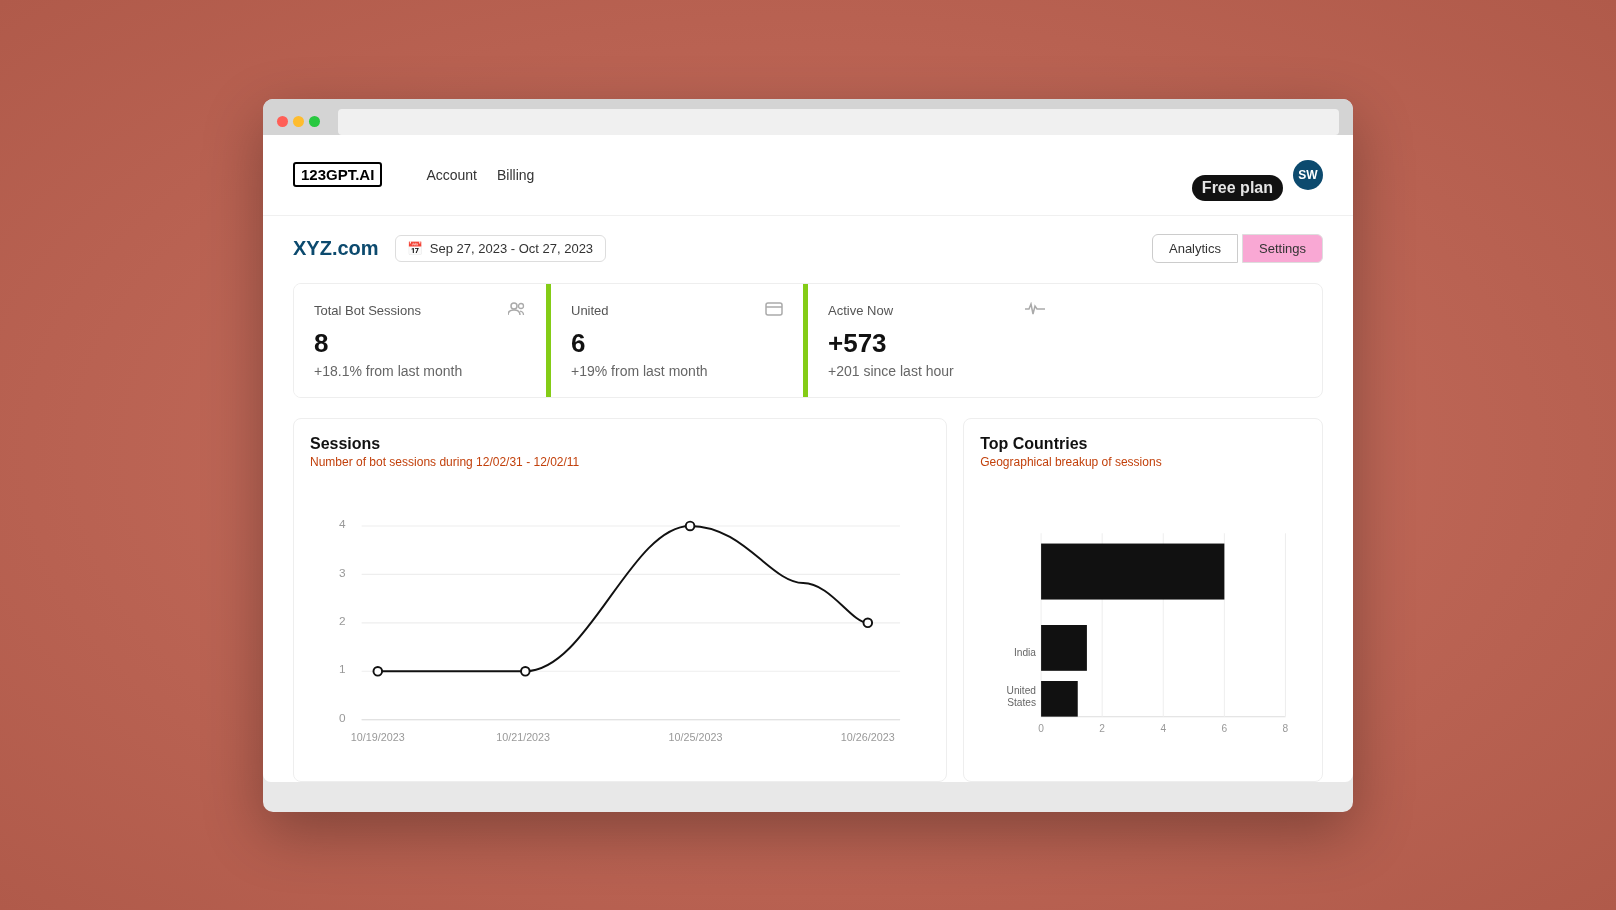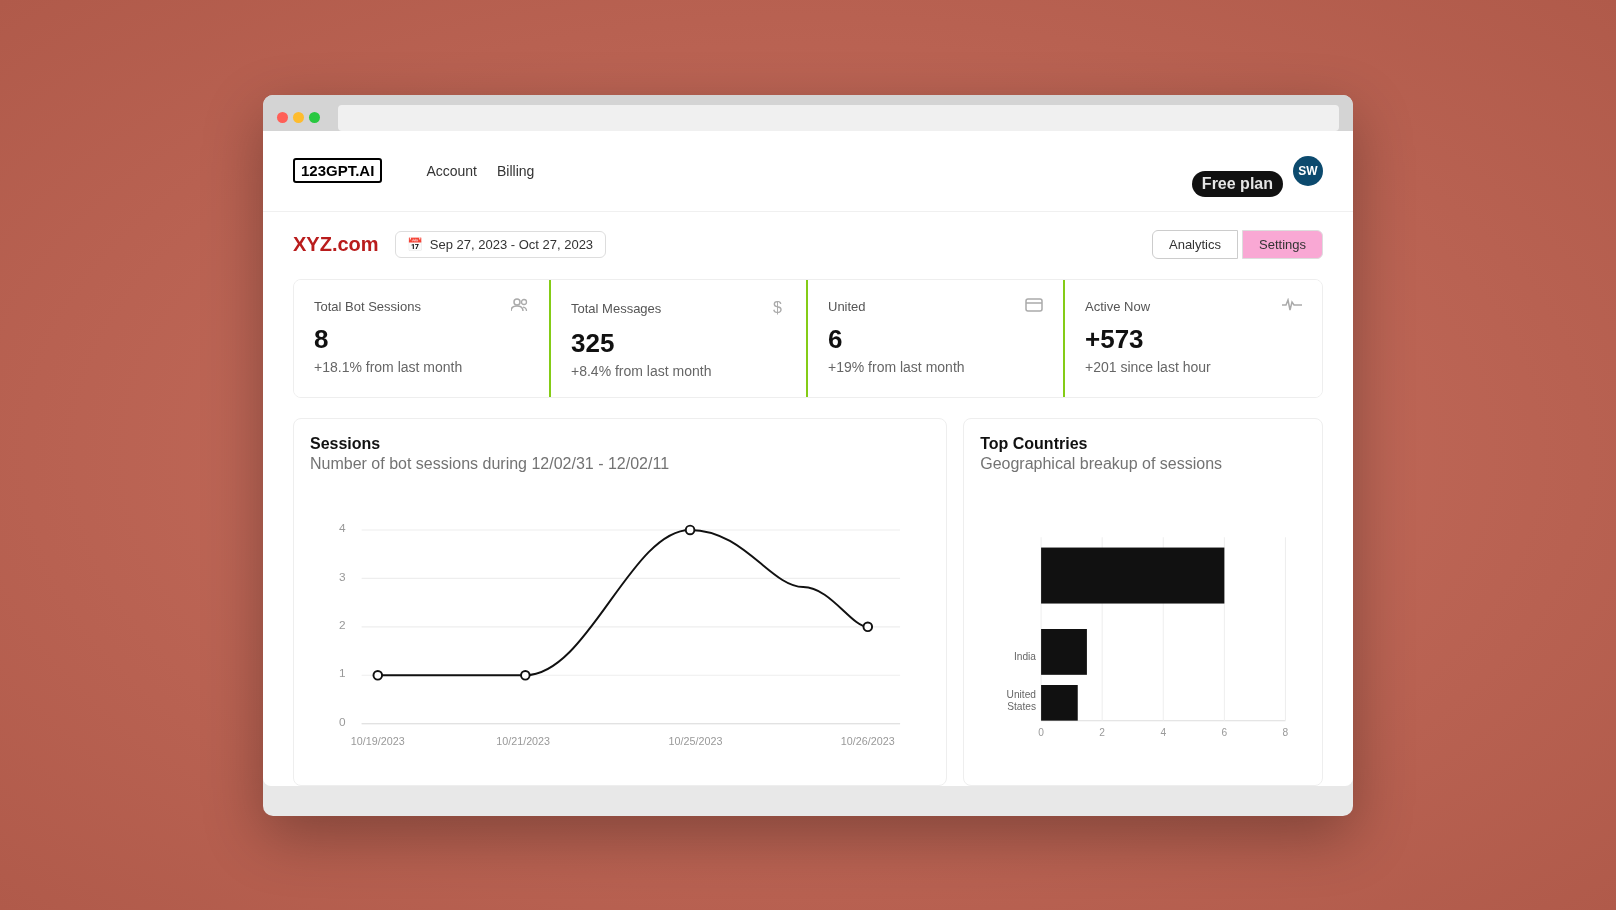--- a/index.html
+++ b/index.html
@@ -90,21 +90,21 @@
       display: flex; align-items: center; justify-content: center;
     }
     
     .page-header {
       display: flex;
       align-items: center;
       justify-content: space-between;
       padding: 18px 30px 10px;
     }
     .page-header-left { display: flex; align-items: center; gap: 16px; }
-    .site-title { font-size: 20px; font-weight: 700; color: #b91c1c; }
+    .site-title { font-size: 20px; font-weight: 700; color: #0c4a6e; }
     .date-range-btn {
       display: flex;
       align-items: center;
       gap: 6px;
       border: 1px solid #ddd;
       border-radius: 6px;
       padding: 5px 12px;
       font-size: 13px;
       color: #333;
       cursor: pointer;
@@ -128,21 +128,21 @@
       display: grid;
       grid-template-columns: repeat(4, 1fr);
       gap: 0;
       margin: 10px 30px 20px;
       border: 1px solid #eee;
       border-radius: 8px;
       overflow: hidden;
     }
     .stat-card {
       padding: 18px 20px;
-      border-right: 2px solid #84cc16;
+      border-right: 5px solid #84cc16;
       background: #fff;
     }
     .stat-card:last-child { border-right: none; }
     .stat-header {
       display: flex;
       justify-content: space-between;
       align-items: center;
       margin-bottom: 8px;
     }
     .stat-label { font-size: 13px; color: #555; }
@@ -156,21 +156,21 @@
       gap: 16px;
       margin: 0 30px 30px;
     }
     .chart-card {
       border: 1px solid #eee;
       border-radius: 8px;
       padding: 16px;
       background: #fff;
     }
     .chart-title { font-size: 16px; font-weight: 700; color: #111; margin-bottom: 2px; }
-    .chart-subtitle { font-size: 16px; color: #737373; margin-bottom: 16px; }
+    .chart-subtitle { font-size: 12px; color: #c2410c; margin-bottom: 16px; }
     
     .line-chart-container { width: 100%; height: 280px; position: relative; }
     svg.line-chart { width: 100%; height: 100%; }
     
     .bar-chart-container { width: 100%; height: 280px; position: relative; }
     svg.bar-chart { width: 100%; height: 100%; }
   </style>
 </head>
 <body>
 
@@ -228,32 +228,20 @@
               <circle cx="13" cy="4" r="2.5" stroke="#aaa" stroke-width="1.3" fill="none"></circle>
               <path d="M15.5 13c0-2-1.5-3.5-3.5-3.8" stroke="#aaa" stroke-width="1.3" fill="none"></path>
             </svg>
           </span>
         </div>
         <div class="stat-value">8</div>
         <div class="stat-change">+18.1% from last month</div>
       </div>
       <div class="stat-card">
         <div class="stat-header">
-          <span class="stat-label">Total Messages</span>
-          <span class="stat-icon">
-            <svg width="16" height="18" viewBox="0 0 16 18" fill="none" xmlns="http://www.w3.org/2000/svg">
-              <text x="3" y="15" font-size="16" fill="#aaa" font-family="sans-serif">$</text>
-            </svg>
-          </span>
-        </div>
-        <div class="stat-value">325</div>
-        <div class="stat-change">+8.4% from last month</div>
-      </div>
-      <div class="stat-card">
-        <div class="stat-header">
           <span class="stat-label">United</span>
           <span class="stat-icon">
             <svg width="18" height="14" viewBox="0 0 18 14" fill="none" xmlns="http://www.w3.org/2000/svg">
               <rect x="1" y="1" width="16" height="12" rx="2" stroke="#aaa" stroke-width="1.5" fill="none"></rect>
               <line x1="1" y1="5" x2="17" y2="5" stroke="#aaa" stroke-width="1.5"></line>
             </svg>
           </span>
         </div>
         <div class="stat-value">6</div>
         <div class="stat-change">+19% from last month</div>

